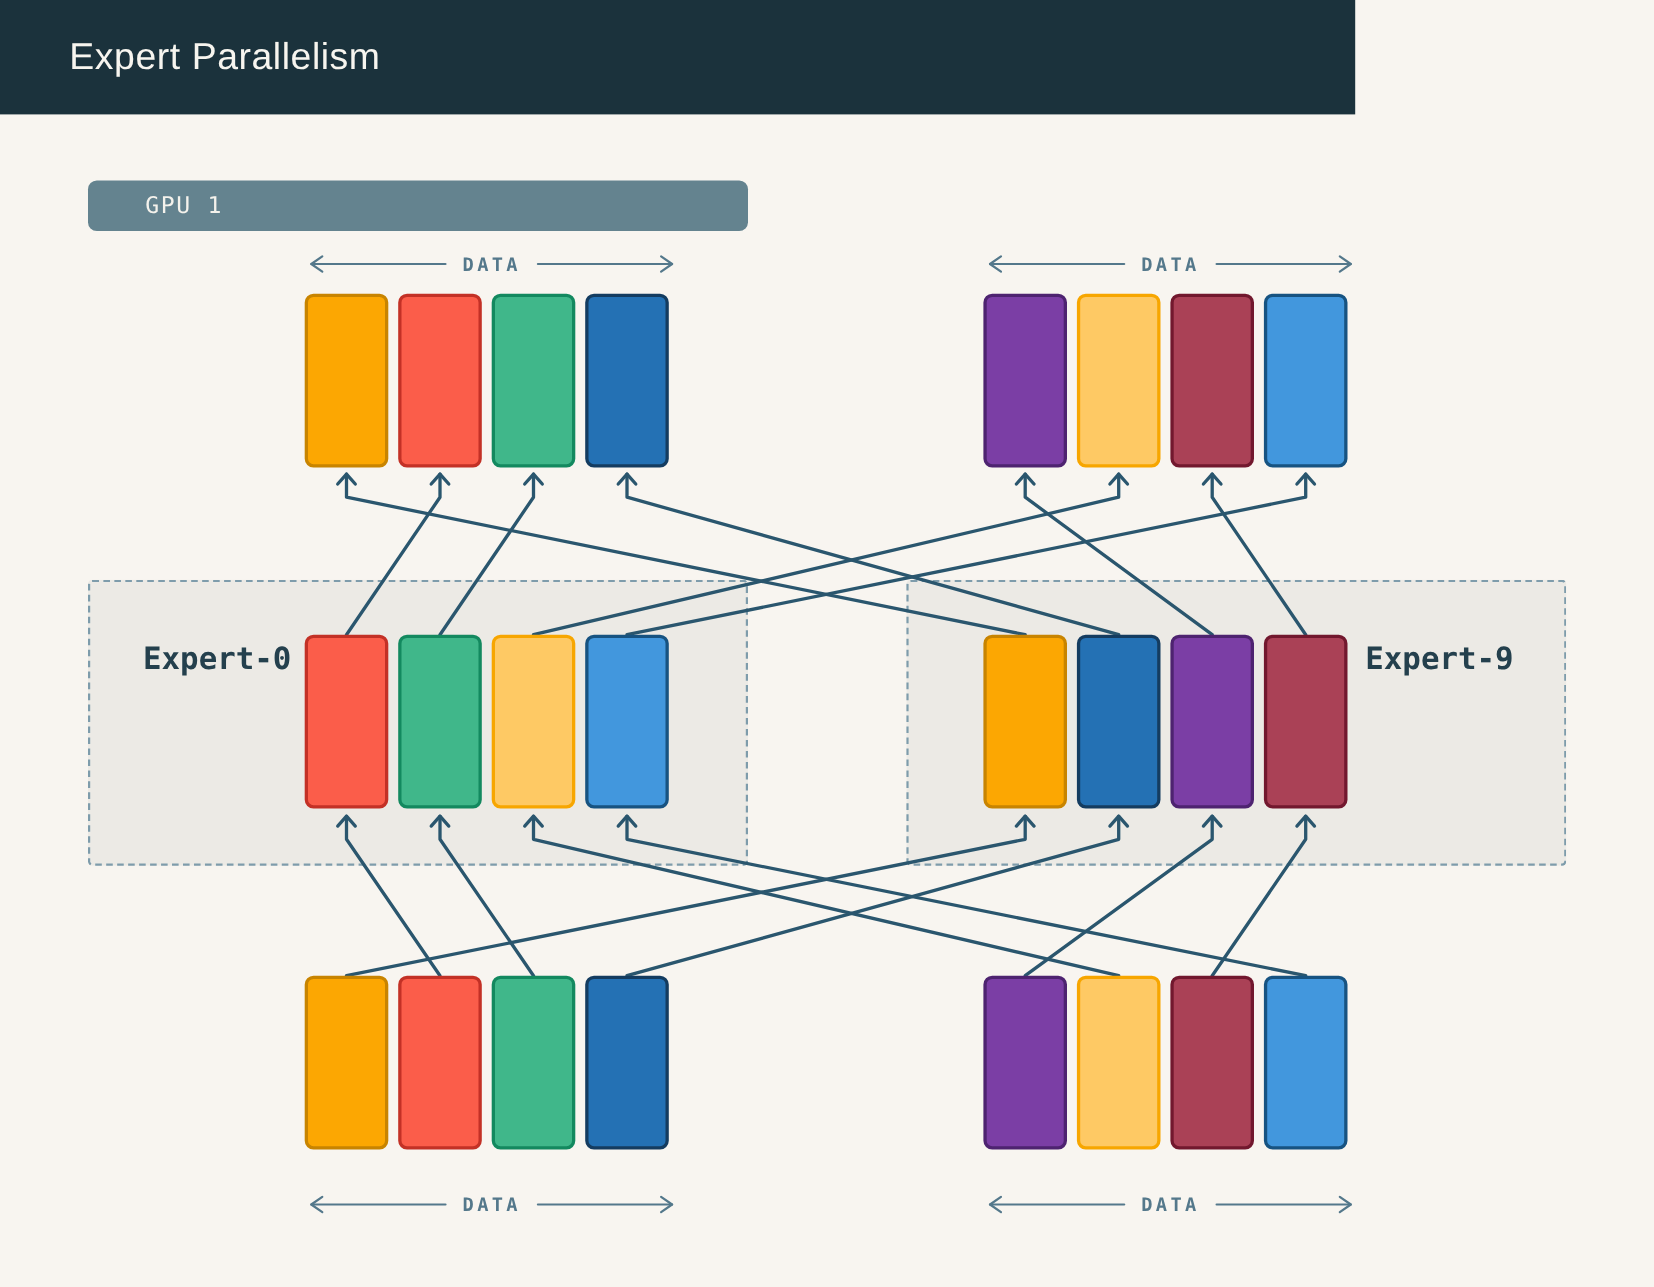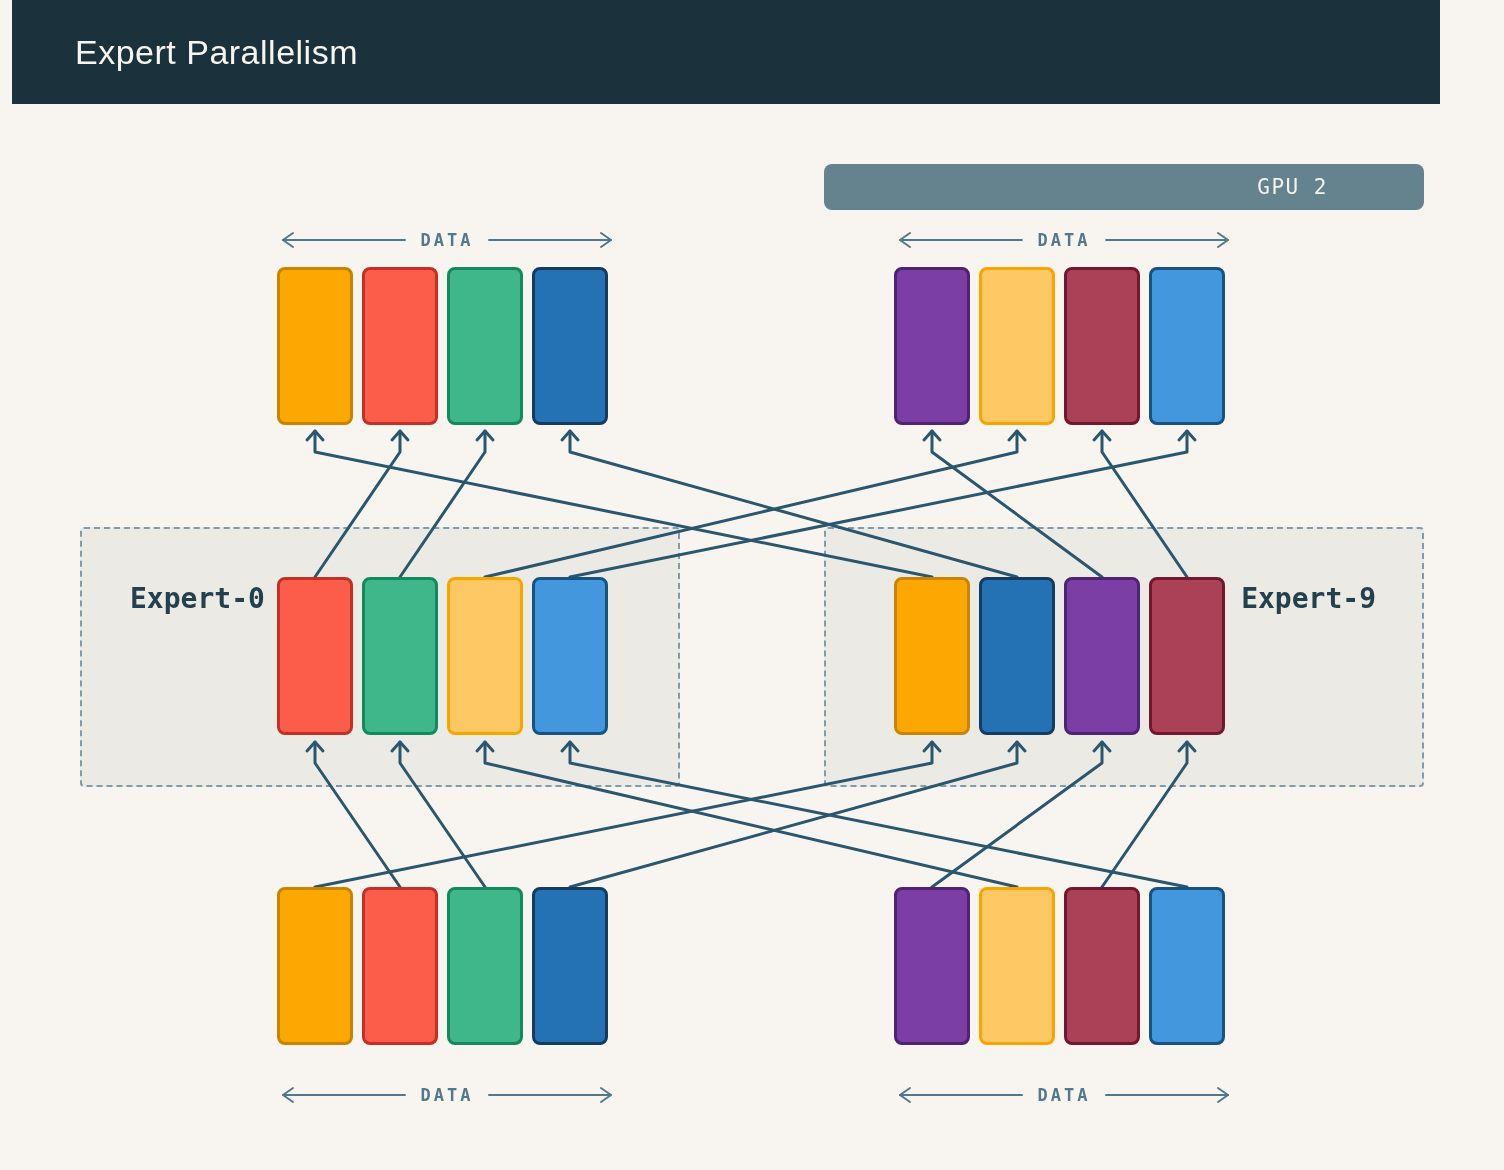--- a/index.html
+++ b/index.html
@@ -3,21 +3,21 @@
 <meta charset="utf-8">
 <style>
   :root{
     --bg:#F8F5F0; --header:#1B323C; --gpu-bar:#64838F; --connector:#2A566E;
     --axis:#54788B; --expert-fill:#ECEAE5; --expert-border:#7E9CAB;
     --expert-label:#24404D; --title-text:#F7F5EF; --gpu-text:#F4F2EC;
   }
   html,body{margin:0;padding:0;}
   body{background:#ddd;font-family:"Liberation Sans",sans-serif;}
   #canvas{position:relative;width:1504px;height:1170px;background:var(--bg);overflow:hidden;}
-  #header{position:absolute;left:12px;top:0;width:1428px;height:104px;background:var(--header);}
+  #header{position:absolute;left:0;top:0;width:1232px;height:104px;background:var(--header);}
   #page-title{position:absolute;left:63px;top:0;height:104px;line-height:104px;
     font-size:34px;font-weight:500;letter-spacing:.5px;color:var(--title-text);}
   .gpu-bar{position:absolute;top:164px;width:600px;height:46px;border-radius:8px;
     background:var(--gpu-bar);color:var(--gpu-text);
     font-family:"DejaVu Sans Mono","Liberation Mono",monospace;
     font-size:21px;letter-spacing:1.5px;line-height:47px;box-sizing:border-box;}
   #gpu-bar-1{left:80px;padding-left:52px;text-align:left;}
   #gpu-bar-2{left:824px;padding-right:96px;text-align:right;}
   .expert-box{position:absolute;top:527px;width:600px;height:260px;box-sizing:border-box;
     background:var(--expert-fill);border:2px dashed var(--expert-border);border-radius:4px;z-index:1;}
@@ -42,22 +42,22 @@
 </style>
 </head>
 <body>
 
 <div id="canvas">
 
   <div id="header">
     <div id="page-title">Expert Parallelism</div>
   </div>
 
-  <div id="gpu-bar-2" class="gpu-bar">
-    <span>GPU 2</span>
+  <div id="gpu-bar-1" class="gpu-bar">
+    <span>GPU 1</span>
   </div>
 
   <svg id="axis-top-left" class="data-axis" viewBox="0 0 340 24">
     <line x1="6" y1="12" x2="128" y2="12"></line>
     <polyline points="16,5 6,12 16,19"></polyline>
     <line x1="212" y1="12" x2="334" y2="12"></line>
     <polyline points="324,5 334,12 324,19"></polyline>
     <text x="170" y="18" text-anchor="middle">DATA</text>
   </svg>
   <svg id="axis-top-right" class="data-axis" viewBox="0 0 340 24">

